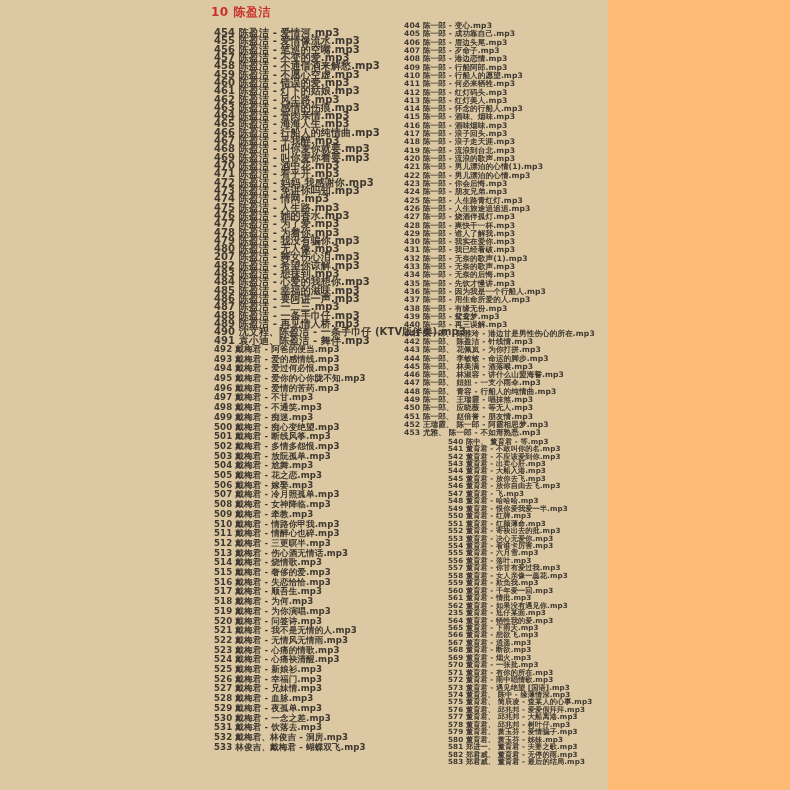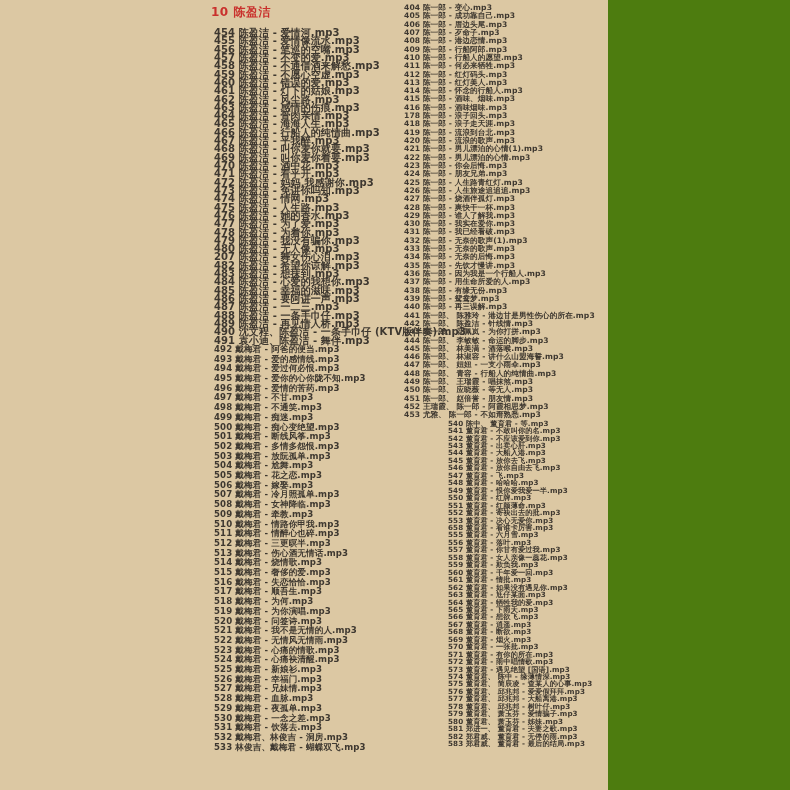--- a/index.html
+++ b/index.html
@@ -1,21 +1,21 @@
 <!DOCTYPE html>
 <html><head>
 <meta charset="utf-8">
 <style>
   html,body{margin:0;padding:0;}
   body{width:790px;height:790px;overflow:hidden;font-family:"DejaVu Sans",sans-serif;}
-  .canvas{position:relative;width:790px;height:790px;background:#4d7c0f;overflow:hidden;}
+  .canvas{position:relative;width:790px;height:790px;background:#fdba74;overflow:hidden;}
   .panel{position:absolute;left:0;top:0;width:608px;height:790px;background:#dcc8a3;}
   .col{position:absolute;white-space:nowrap;color:#3e3830;}
   .col-left{left:214px;top:6px;}
-  .col-right{left:404px;top:4px;}
+  .col-right{left:404px;top:22px;}
   .sec-header{font-weight:bold;font-size:12px;line-height:13px;color:#c9302c;letter-spacing:0.5px;margin-left:-3px;}
   .c0 .sec:first-child .sec-header{margin-top:0;margin-bottom:10px;}
   .c0 .sec + .sec .sec-header{margin-top:14px;margin-bottom:7px;}
   .c1 .sec-header{margin-top:9px;margin-bottom:6px;}
   .row{font-weight:600;letter-spacing:0.1px;}
   .c0s0 .row{line-height:8.32px;font-size:10px;}
   .c0s1 .row{line-height:9.7px;font-size:8.6px;}
   .c1s0 .row{line-height:8.32px;font-size:7.6px;}
   .c1s1 .row{line-height:7.45px;font-size:7.2px;padding-left:44px;}
 </style>
@@ -119,21 +119,21 @@
           <div class="row">407 陈一郎 - 歹命子.mp3</div>
           <div class="row">408 陈一郎 - 港边恋情.mp3</div>
           <div class="row">409 陈一郎 - 行船阿郎.mp3</div>
           <div class="row">410 陈一郎 - 行船人的愿望.mp3</div>
           <div class="row">411 陈一郎 - 何必来牺牲.mp3</div>
           <div class="row">412 陈一郎 - 红灯码头.mp3</div>
           <div class="row">413 陈一郎 - 红灯美人.mp3</div>
           <div class="row">414 陈一郎 - 怀念的行船人.mp3</div>
           <div class="row">415 陈一郎 - 酒味、烟味.mp3</div>
           <div class="row">416 陈一郎 - 酒味烟味.mp3</div>
-          <div class="row">178 陈一郎 - 浪子回头.mp3</div>
+          <div class="row">417 陈一郎 - 浪子回头.mp3</div>
           <div class="row">418 陈一郎 - 浪子走天涯.mp3</div>
           <div class="row">419 陈一郎 - 流浪到台北.mp3</div>
           <div class="row">420 陈一郎 - 流浪的歌声.mp3</div>
           <div class="row">421 陈一郎 - 男儿漂泊的心情(1).mp3</div>
           <div class="row">422 陈一郎 - 男儿漂泊的心情.mp3</div>
           <div class="row">423 陈一郎 - 你会后悔.mp3</div>
           <div class="row">424 陈一郎 - 朋友兄弟.mp3</div>
           <div class="row">425 陈一郎 - 人生路青红灯.mp3</div>
           <div class="row">426 陈一郎 - 人生旅途追追追.mp3</div>
           <div class="row">427 陈一郎 - 烧酒伴孤灯.mp3</div>
@@ -172,30 +172,30 @@
           <div class="row">544 董育君 - 大船入港.mp3</div>
           <div class="row">545 董育君 - 放你去飞.mp3</div>
           <div class="row">546 董育君 - 放你自由去飞.mp3</div>
           <div class="row">547 董育君 - 飞.mp3</div>
           <div class="row">548 董育君 - 哈哈哈.mp3</div>
           <div class="row">549 董育君 - 恨你爱我爱一半.mp3</div>
           <div class="row">550 董育君 - 红牌.mp3</div>
           <div class="row">551 董育君 - 红颜薄命.mp3</div>
           <div class="row">552 董育君 - 寄袂出去的批.mp3</div>
           <div class="row">553 董育君 - 决心无爱你.mp3</div>
-          <div class="row">658 董育君 - 看谁卡厉害.mp3</div>
+          <div class="row">554 董育君 - 看谁卡厉害.mp3</div>
           <div class="row">555 董育君 - 六月雪.mp3</div>
           <div class="row">556 董育君 - 落叶.mp3</div>
           <div class="row">557 董育君 - 你甘有爱过我.mp3</div>
           <div class="row">558 董育君 - 女人亲像一蕊花.mp3</div>
           <div class="row">559 董育君 - 欺负我.mp3</div>
           <div class="row">560 董育君 - 千年爱一回.mp3</div>
           <div class="row">561 董育君 - 情批.mp3</div>
           <div class="row">562 董育君 - 如果没有遇见你.mp3</div>
-          <div class="row">563 董育君 - 尪仔某面.mp3</div>
+          <div class="row">235 董育君 - 尪仔某面.mp3</div>
           <div class="row">564 董育君 - 牺牲我的爱.mp3</div>
           <div class="row">565 董育君 - 下雨天.mp3</div>
           <div class="row">566 董育君 - 想欲飞.mp3</div>
           <div class="row">567 董育君 - 逍遥.mp3</div>
           <div class="row">568 董育君 - 断欲.mp3</div>
           <div class="row">569 董育君 - 烟火.mp3</div>
           <div class="row">570 董育君 - 一张批.mp3</div>
           <div class="row">571 董育君 - 有你的所在.mp3</div>
           <div class="row">572 董育君 - 雨中唱情歌.mp3</div>
           <div class="row">573 董育君 - 遇见绝望 [国语].mp3</div>

